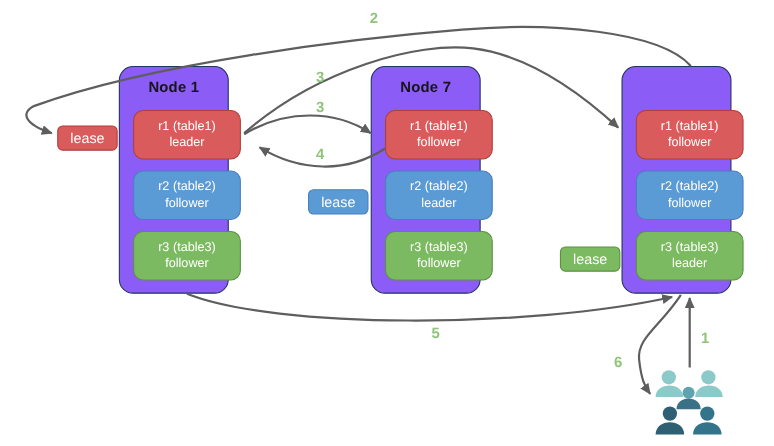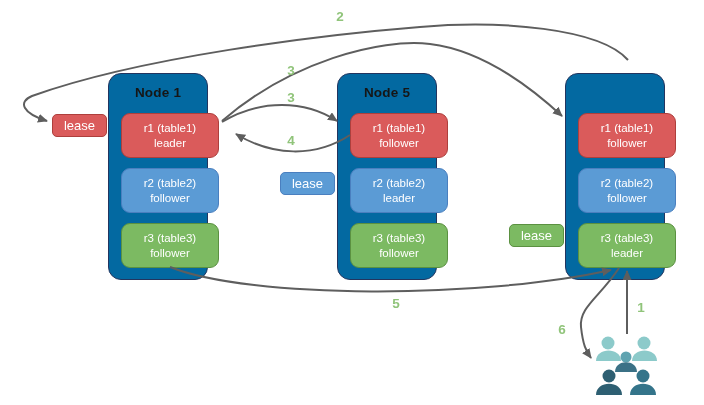--- a/index.html
+++ b/index.html
@@ -1,21 +1,21 @@
 <!DOCTYPE html>
 <html><head>
 <meta charset="utf-8">
 <style>
   html,body{margin:0;padding:0;background:#ffffff;}
   .canvas{
     position:relative;width:704px;height:405px;overflow:hidden;background:#ffffff;
     font-family:"Liberation Sans","DejaVu Sans",sans-serif;
   }
   .node{
-    position:absolute;top:73px;width:100px;height:207px;background:#0369a1;
+    position:absolute;top:60px;width:100px;height:207px;background:#8b5cf6;
     border:1.5px solid #23355f;border-radius:13px;box-sizing:border-box;z-index:2;
   }
   .node-1{left:108px}
   .node-2{left:337px}
   .node-3{left:565px}
   .node-title{
     position:absolute;top:11px;left:0;right:0;text-align:center;
     font-weight:bold;font-size:13.5px;color:#161616;letter-spacing:.2px;
   }
   .replica{
@@ -62,21 +62,21 @@
       <span>r2 (table2)</span>
       <span>follower</span>
     </div>
     <div class="replica pos-r3 c-green">
       <span>r3 (table3)</span>
       <span>follower</span>
     </div>
   </div>
 
   <div class="node node-2">
-    <div class="node-title">Node 5</div>
+    <div class="node-title">Node 7</div>
     <div class="replica pos-r1 c-red">
       <span>r1 (table1)</span>
       <span>follower</span>
     </div>
     <div class="replica pos-r2 c-blue">
       <span>r2 (table2)</span>
       <span>leader</span>
     </div>
     <div class="replica pos-r3 c-green">
       <span>r3 (table3)</span>

